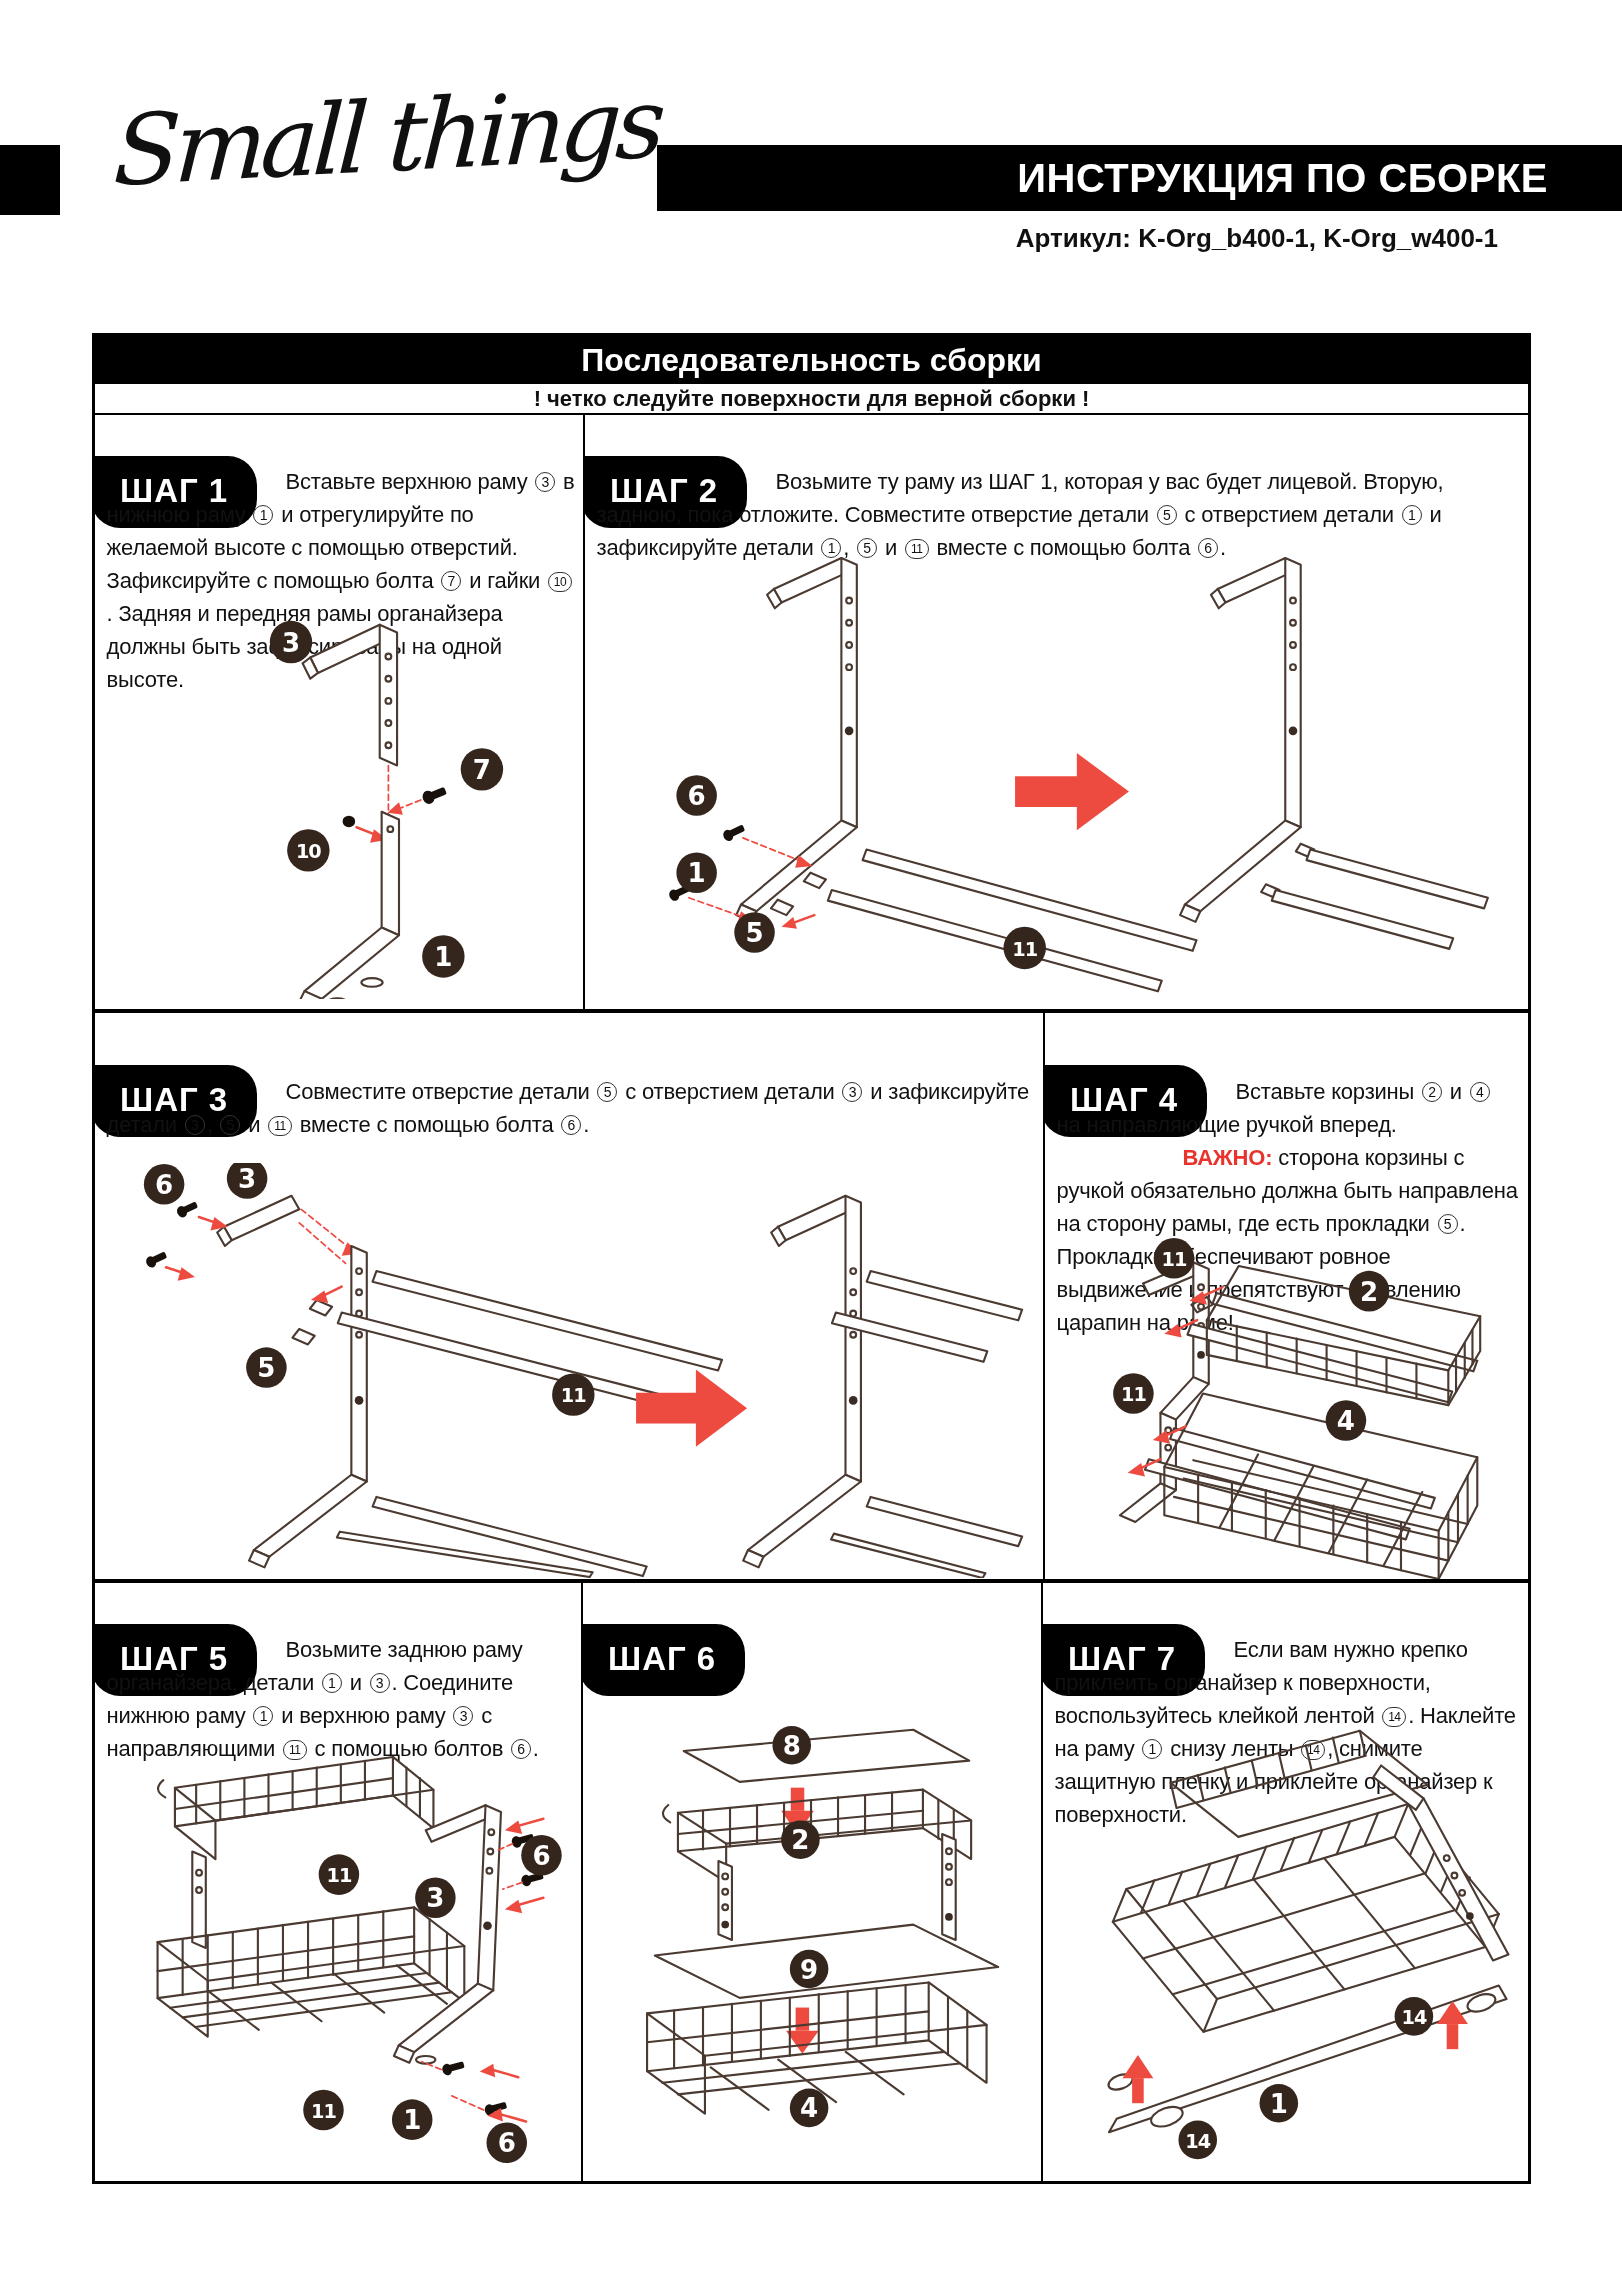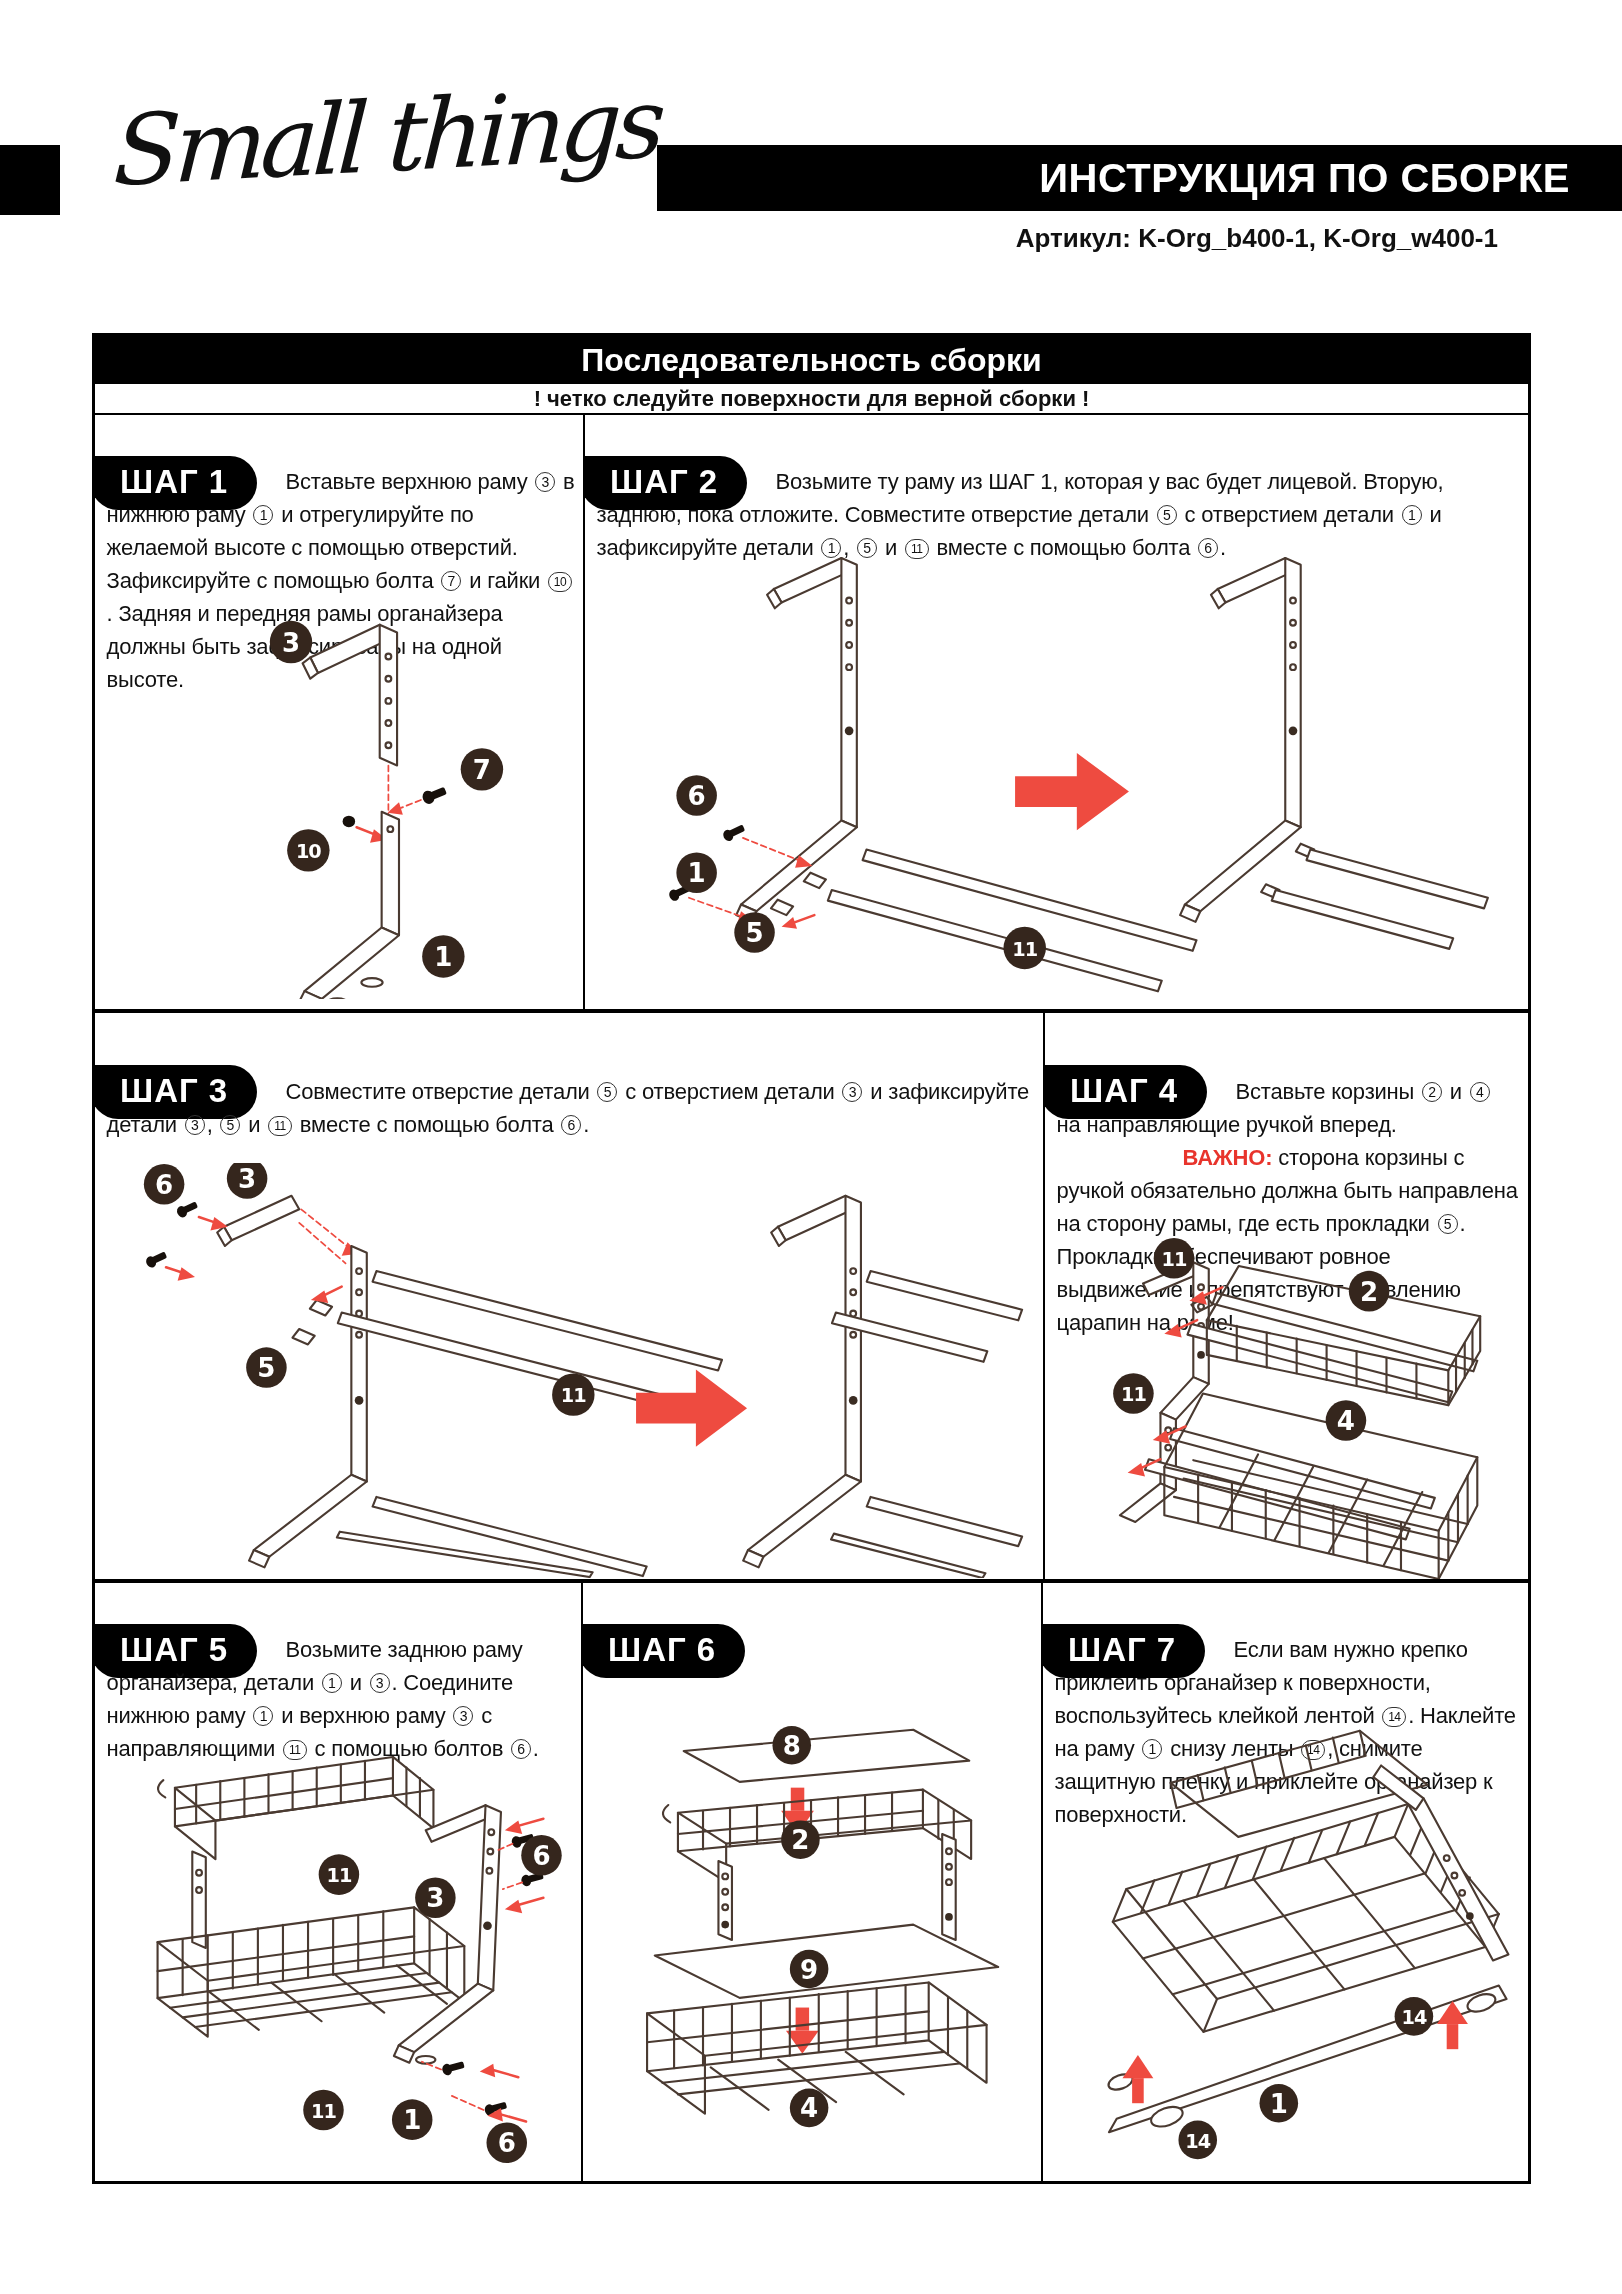--- a/index.html
+++ b/index.html
@@ -6,38 +6,38 @@
   .sheet{position:relative;width:1622px;height:2294px;background:#ffffff;overflow:hidden;
          font-family:"Liberation Sans",sans-serif;color:#111;}
   
   .tab-left{position:absolute;left:0;top:145px;width:60px;height:70px;background:#000;}
   .logo{position:absolute;left:114px;top:41px;width:454px;height:198px;
         font-family:"DejaVu Serif",serif;font-style:italic;font-size:97px;
         letter-spacing:-5.8px;color:#101010;transform:rotate(-3deg) skewX(-6deg);
         white-space:nowrap;line-height:198px;}
   .title-bar{position:absolute;left:657px;top:145px;width:966px;height:66px;background:#000;
              color:#fff;display:flex;align-items:center;justify-content:flex-end;
-             padding-right:53px;box-sizing:border-box;font-size:40px;font-weight:700;letter-spacing:0.5px;}
+             padding-right:75px;box-sizing:border-box;font-size:40px;font-weight:700;letter-spacing:0.5px;}
   .article{position:absolute;right:124px;top:223px;font-size:26px;font-weight:700;}
   
   .grid{position:absolute;left:92px;top:333px;width:1439px;height:1851px;
         border:3.9px solid #000;box-sizing:border-box;display:flex;flex-direction:column;}
   .g-header{height:48px;background:#000;color:#fff;display:flex;align-items:center;justify-content:center;
             font-size:32px;font-weight:700;flex:0 0 auto;}
   .g-sub{height:31px;border-bottom:2.9px solid #000;display:flex;align-items:center;justify-content:center;
          font-size:22px;font-weight:700;flex:0 0 auto;box-sizing:border-box;}
   .g-row{display:flex;flex:0 0 auto;}
   .g-row.r1{height:598px;border-bottom:4.8px solid #000;box-sizing:border-box;}
   .g-row.r2{height:570px;border-bottom:4.8px solid #000;box-sizing:border-box;}
   .g-row.r3{flex:1 1 auto;border-radius:31px;}
   .cell{position:relative;box-sizing:border-box;overflow:hidden;}
   .cell.div{border-right:2.9px solid #000;}
   .c11{width:490px;} .c21{width:950px;} .c31{width:488px;} .c32{width:460px;padding-left:12px;}
   .cfx{flex:1 1 auto;}
-  .badge{position:absolute;left:-3.9px;top:41px;width:166px;height:54px;background:#000;
+  .badge{position:absolute;left:-3.9px;top:41px;width:166px;height:72px;background:#000;
          border-radius:0 29px 29px 29px;color:#fff;display:flex;align-items:center;justify-content:center;
          font-size:33px;font-weight:700;letter-spacing:1px;padding-bottom:1.9px;box-sizing:border-box;}
   .r2 .badge{top:52px;}
   .stext{position:absolute;left:11.6px;right:7.7px;top:50px;font-size:22px;line-height:33px;
          letter-spacing:-0.2px;text-indent:179px;margin:0;}
   .r2 .stext{top:62px;}
   .circ{display:inline-block;min-width:20px;height:20px;border:1.4px solid #333;border-radius:11.6px;
         font-size:14px;line-height:19.3px;text-align:center;vertical-align:1.9px;margin:0 1.9px;
         padding:0 1px;box-sizing:border-box;text-indent:0;}
   .circ.w{min-width:24px;font-size:12px;letter-spacing:-0.5px;}

